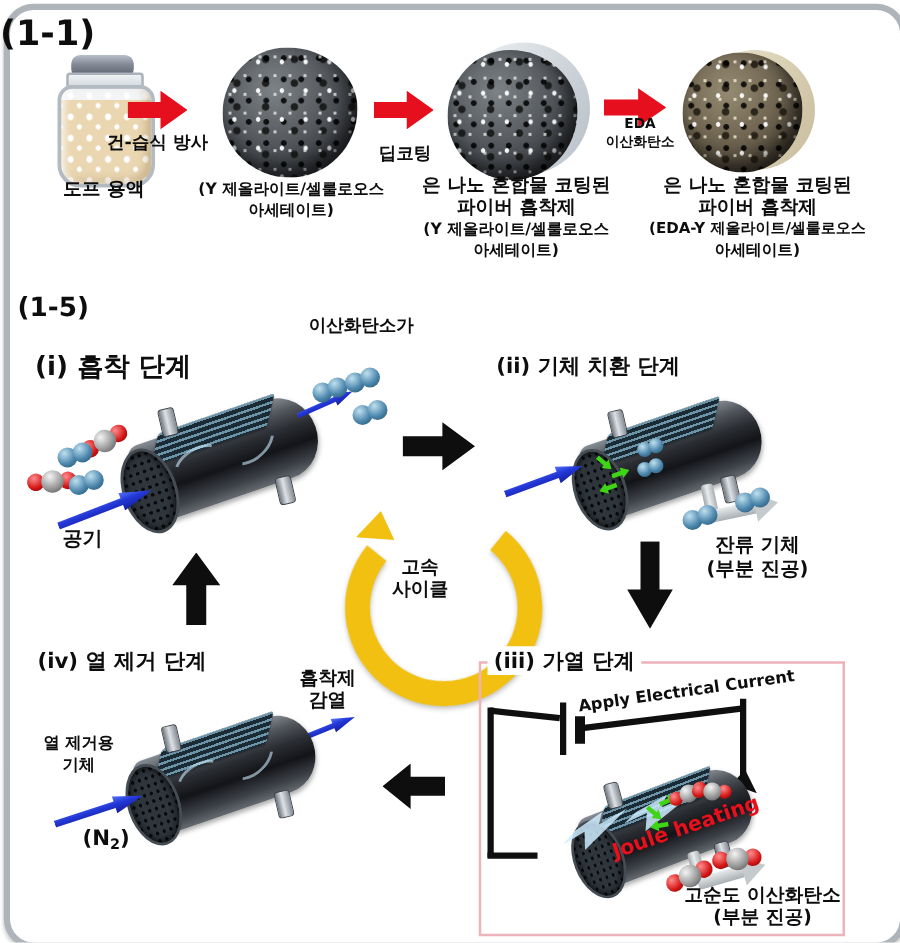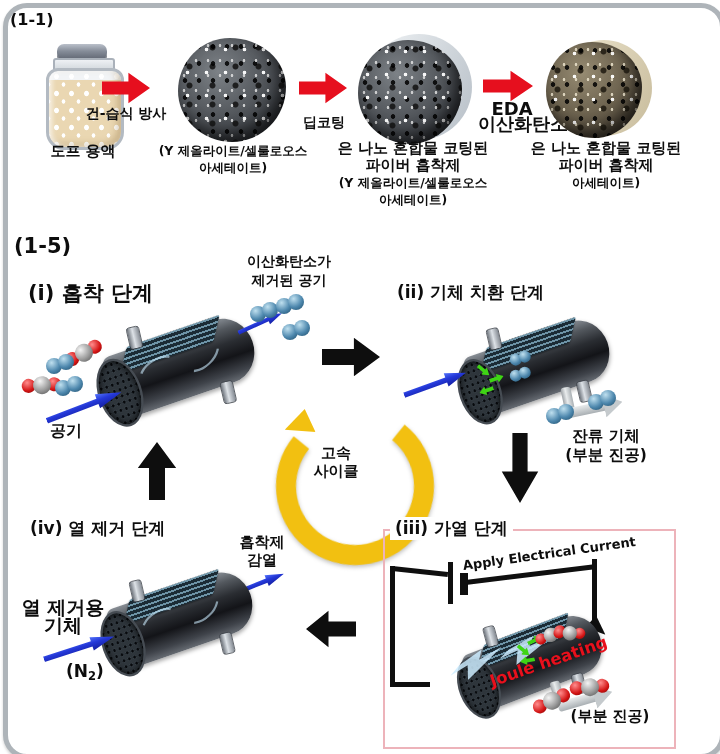--- a/index.html
+++ b/index.html
@@ -104,37 +104,37 @@
 
   .wire { background:#0f0f0f; }
   .heat-box { border:2px solid #edb3ba; }
   .sub { font-size:.68em; vertical-align:-0.25em; }
 </style>
 </head>
 <body>
 
 <div class="abs frame"></div>
 
-<div class="abs t" style="left:10px;top:10px;font-size:16px">(1-1)</div>
+<div class="abs t" style="left:0;top:10px;font-size:28px">(1-1)</div>
 
 <div class="abs" style="left:46px;top:44px;width:72px;height:100px">
   <div class="jar-lid"></div>
   <div class="jar-neck"></div>
   <div class="jar-body"></div>
 </div>
 <div class="abs t tc" style="left:38px;top:142px;width:90px;font-size:15px">도프 용액</div>
 
 <div class="abs arrow arrow-red" style="left:102px;top:72px;width:48px;height:32px"></div>
 <div class="abs t tc" style="left:76px;top:105px;width:100px;font-size:14px">건-습식 방사</div>
 
 <div class="abs arrow arrow-red" style="left:299px;top:72px;width:48px;height:32px"></div>
 <div class="abs t tc" style="left:288px;top:114px;width:72px;font-size:14px">딥코팅</div>
 
 <div class="abs arrow arrow-red" style="left:483px;top:70px;width:50px;height:32px"></div>
-<div class="abs t tc" style="left:478px;top:101px;width:68px;font-size:18px;line-height:15px">
+<div class="abs t tc" style="left:478px;top:91px;width:68px;font-size:11px;line-height:15px">
   <div>EDA</div>
   <div>이산화탄소</div>
 </div>
 
 <div class="abs sphere" style="left:178px;top:38px;width:108px;height:104px"></div>
 <div class="abs t tc" style="left:148px;top:142px;width:170px;font-size:15px;line-height:17px">
   <div style="font-size:12.5px">(Y 제올라이트/셀룰로오스</div>
   <div style="font-size:12.5px">아세테이트)</div>
 </div>
 
@@ -145,29 +145,29 @@
   <div>파이버 흡착제</div>
   <div style="font-size:12.5px">(Y 제올라이트/셀룰로오스</div>
   <div style="font-size:12.5px">아세테이트)</div>
 </div>
 
 <div class="abs rim cream" style="left:556px;top:40px;width:96px;height:96px"></div>
 <div class="abs sphere brown" style="left:546px;top:42px;width:96px;height:96px"></div>
 <div class="abs t tc" style="left:518px;top:140px;width:176px;font-size:15px;line-height:17px">
   <div>은 나노 혼합물 코팅된</div>
   <div>파이버 흡착제</div>
+  <div style="font-size:12px">(EDA-Y 제올라이트/셀룰로오스</div>
   <div style="font-size:12.5px">아세테이트)</div>
 </div>
 
 <div class="abs t" style="left:14px;top:234px;font-size:21px">(1-5)</div>
 
 <div class="abs t" style="left:28px;top:279px;font-size:21px">(i) 흡착 단계</div>
 <div class="abs t tc" style="left:230px;top:252px;width:118px;font-size:14px;line-height:19px">
   <div>이산화탄소가</div>
-  <div>제거된 공기</div>
 </div>
 
 <div class="abs cyl" style="left:70px;top:320px;transform:rotate(-19deg) scale(0.78)">
   <div class="tube"></div>
   <div class="slats"></div>
   <div class="wisp w1"></div>
   <div class="wisp w2"></div>
   <div class="face"></div>
   <div class="pipe pipe-a"></div>
   <div class="pipe pipe-b"></div>
@@ -272,21 +272,21 @@
 <div class="abs cyl" style="left:71px;top:572px;transform:rotate(-19deg) scale(0.75)">
   <div class="tube"></div>
   <div class="slats"></div>
   <div class="wisp w1"></div>
   <div class="wisp w2"></div>
   <div class="face"></div>
   <div class="pipe pipe-a"></div>
   <div class="pipe pipe-b"></div>
 </div>
 
-<div class="abs t tc" style="left:20px;top:598px;width:86px;font-size:19px;line-height:18px">
+<div class="abs t tc" style="left:20px;top:586px;width:86px;font-size:13px;line-height:18px">
   <div>열 제거용</div>
   <div>기체</div>
 </div>
 <div class="abs arrow-blue" style="left:42px;top:640px;width:74px;height:16px;transform:rotate(-18deg)"></div>
 <div class="abs t" style="left:66px;top:661px;font-size:17px"><span>(N</span><span class="sub">2</span><span>)</span></div>
 
 <div class="abs heat-box" style="left:383px;top:529px;width:289px;height:216px"></div>
 <div class="abs t" style="left:390px;top:517px;font-size:17px;background:#fff;padding:0 5px;z-index:5">(iii) 가열 단계</div>
 
 <div class="abs wire" style="left:390px;top:566px;width:5px;height:120px"></div>
@@ -332,14 +332,15 @@
     <i class="o o1"></i>
     <i class="c"></i>
     <i class="o o2"></i>
   </div>
 <div class="abs co2" style="left:570px;top:676px;transform:rotate(8deg);z-index:3">
     <i class="o o1"></i>
     <i class="c"></i>
     <i class="o o2"></i>
   </div>
 <div class="abs t tc" style="left:542px;top:708px;width:136px;font-size:15px;line-height:17px;z-index:4">
+  <div>고순도 이산화탄소</div>
   <div>(부분 진공)</div>
 </div>
 
 </body></html>

